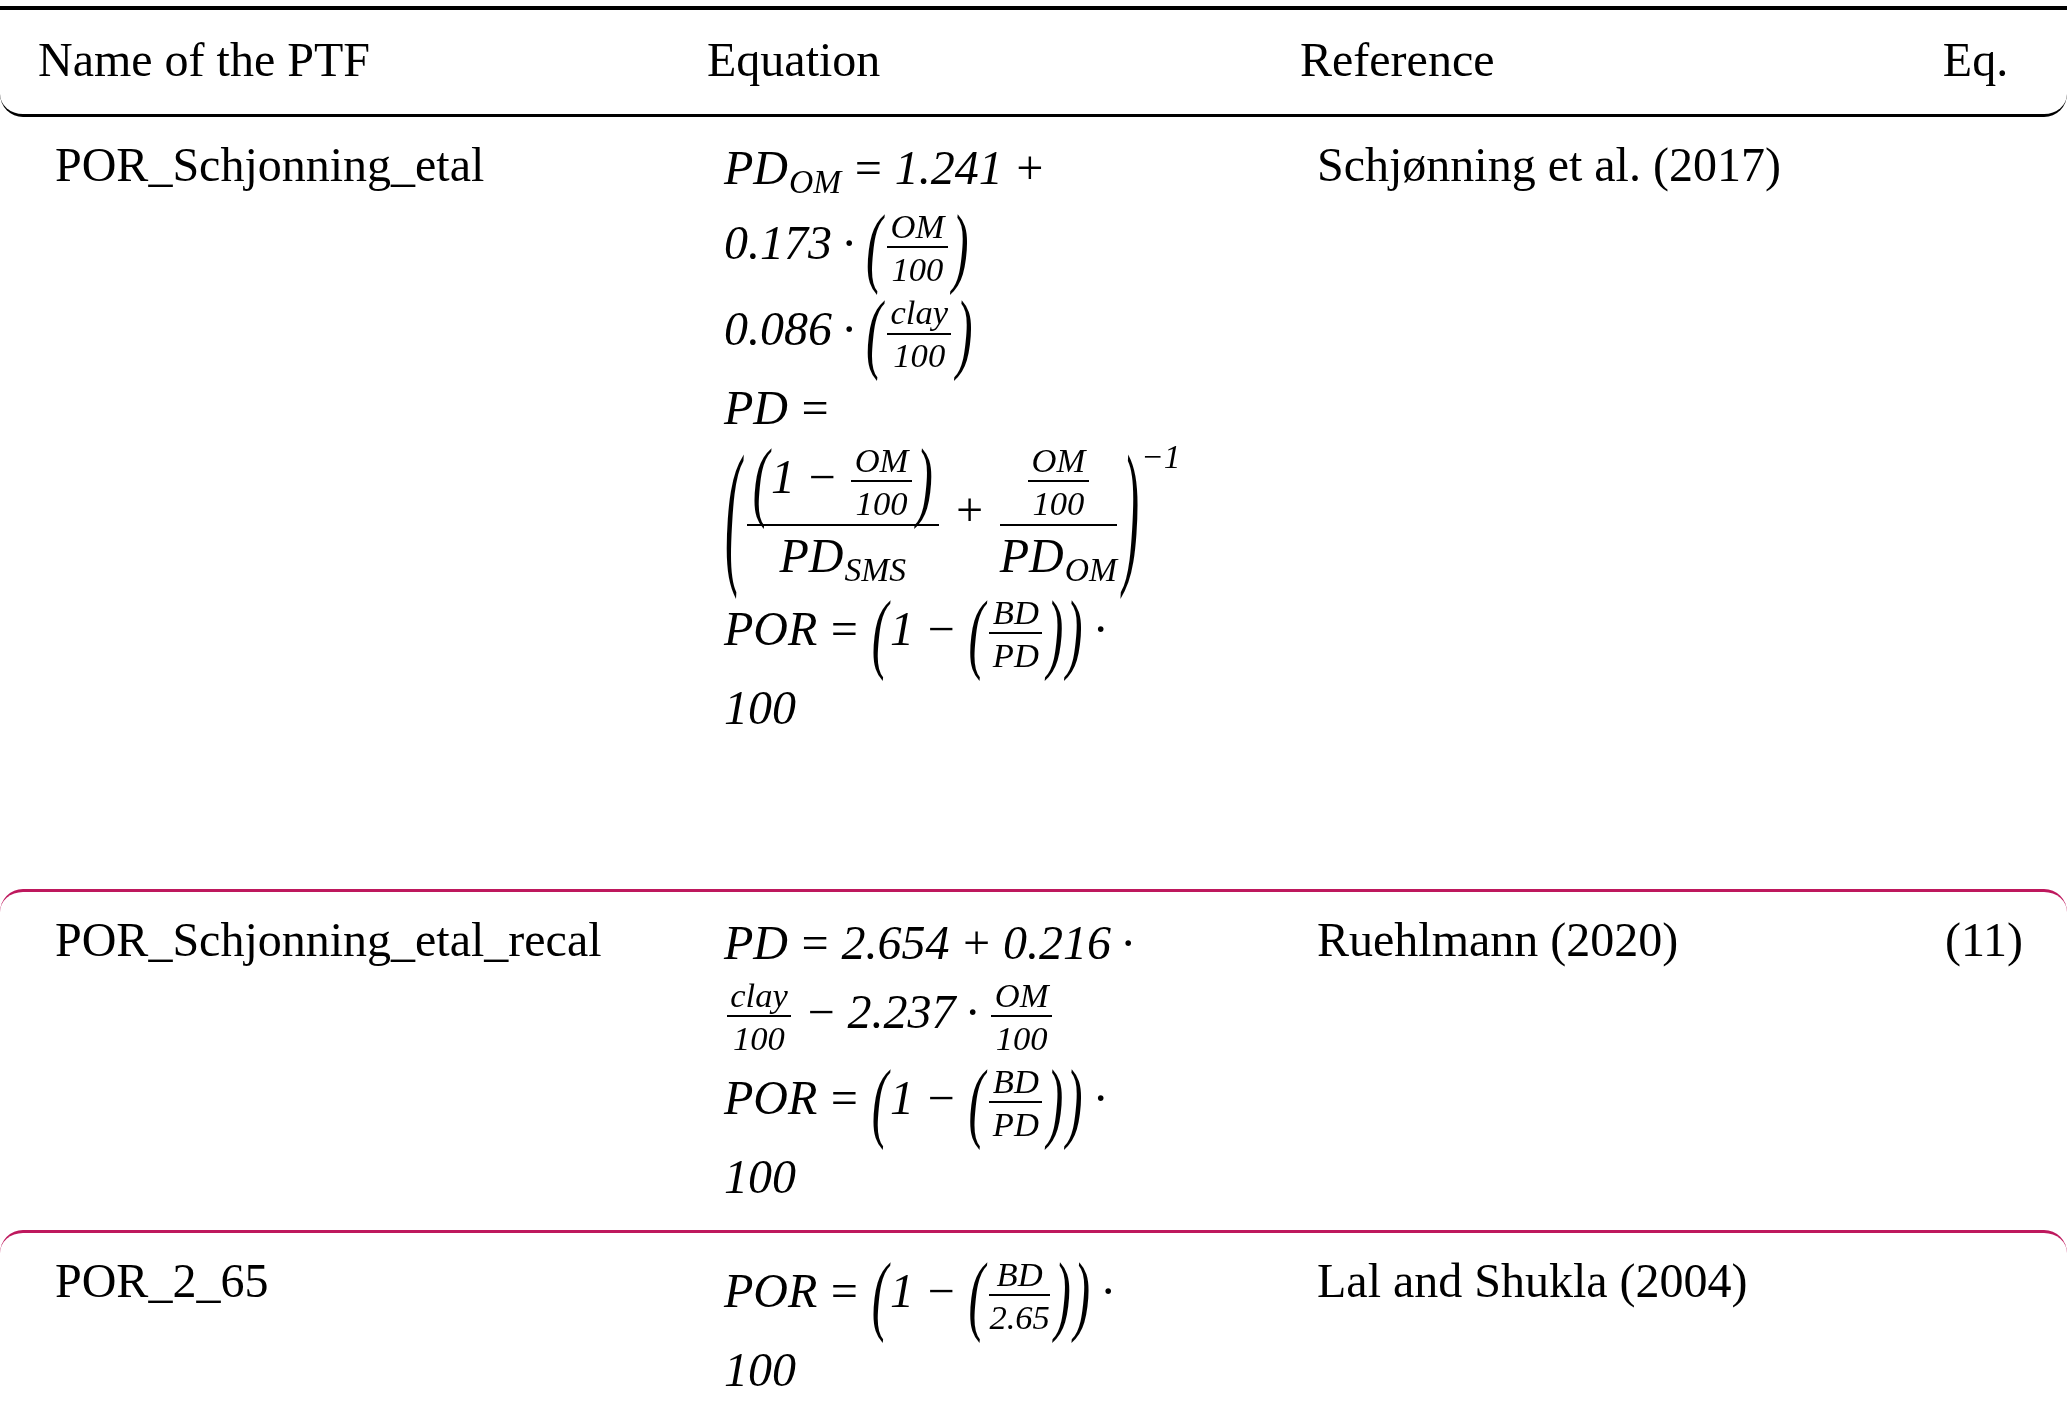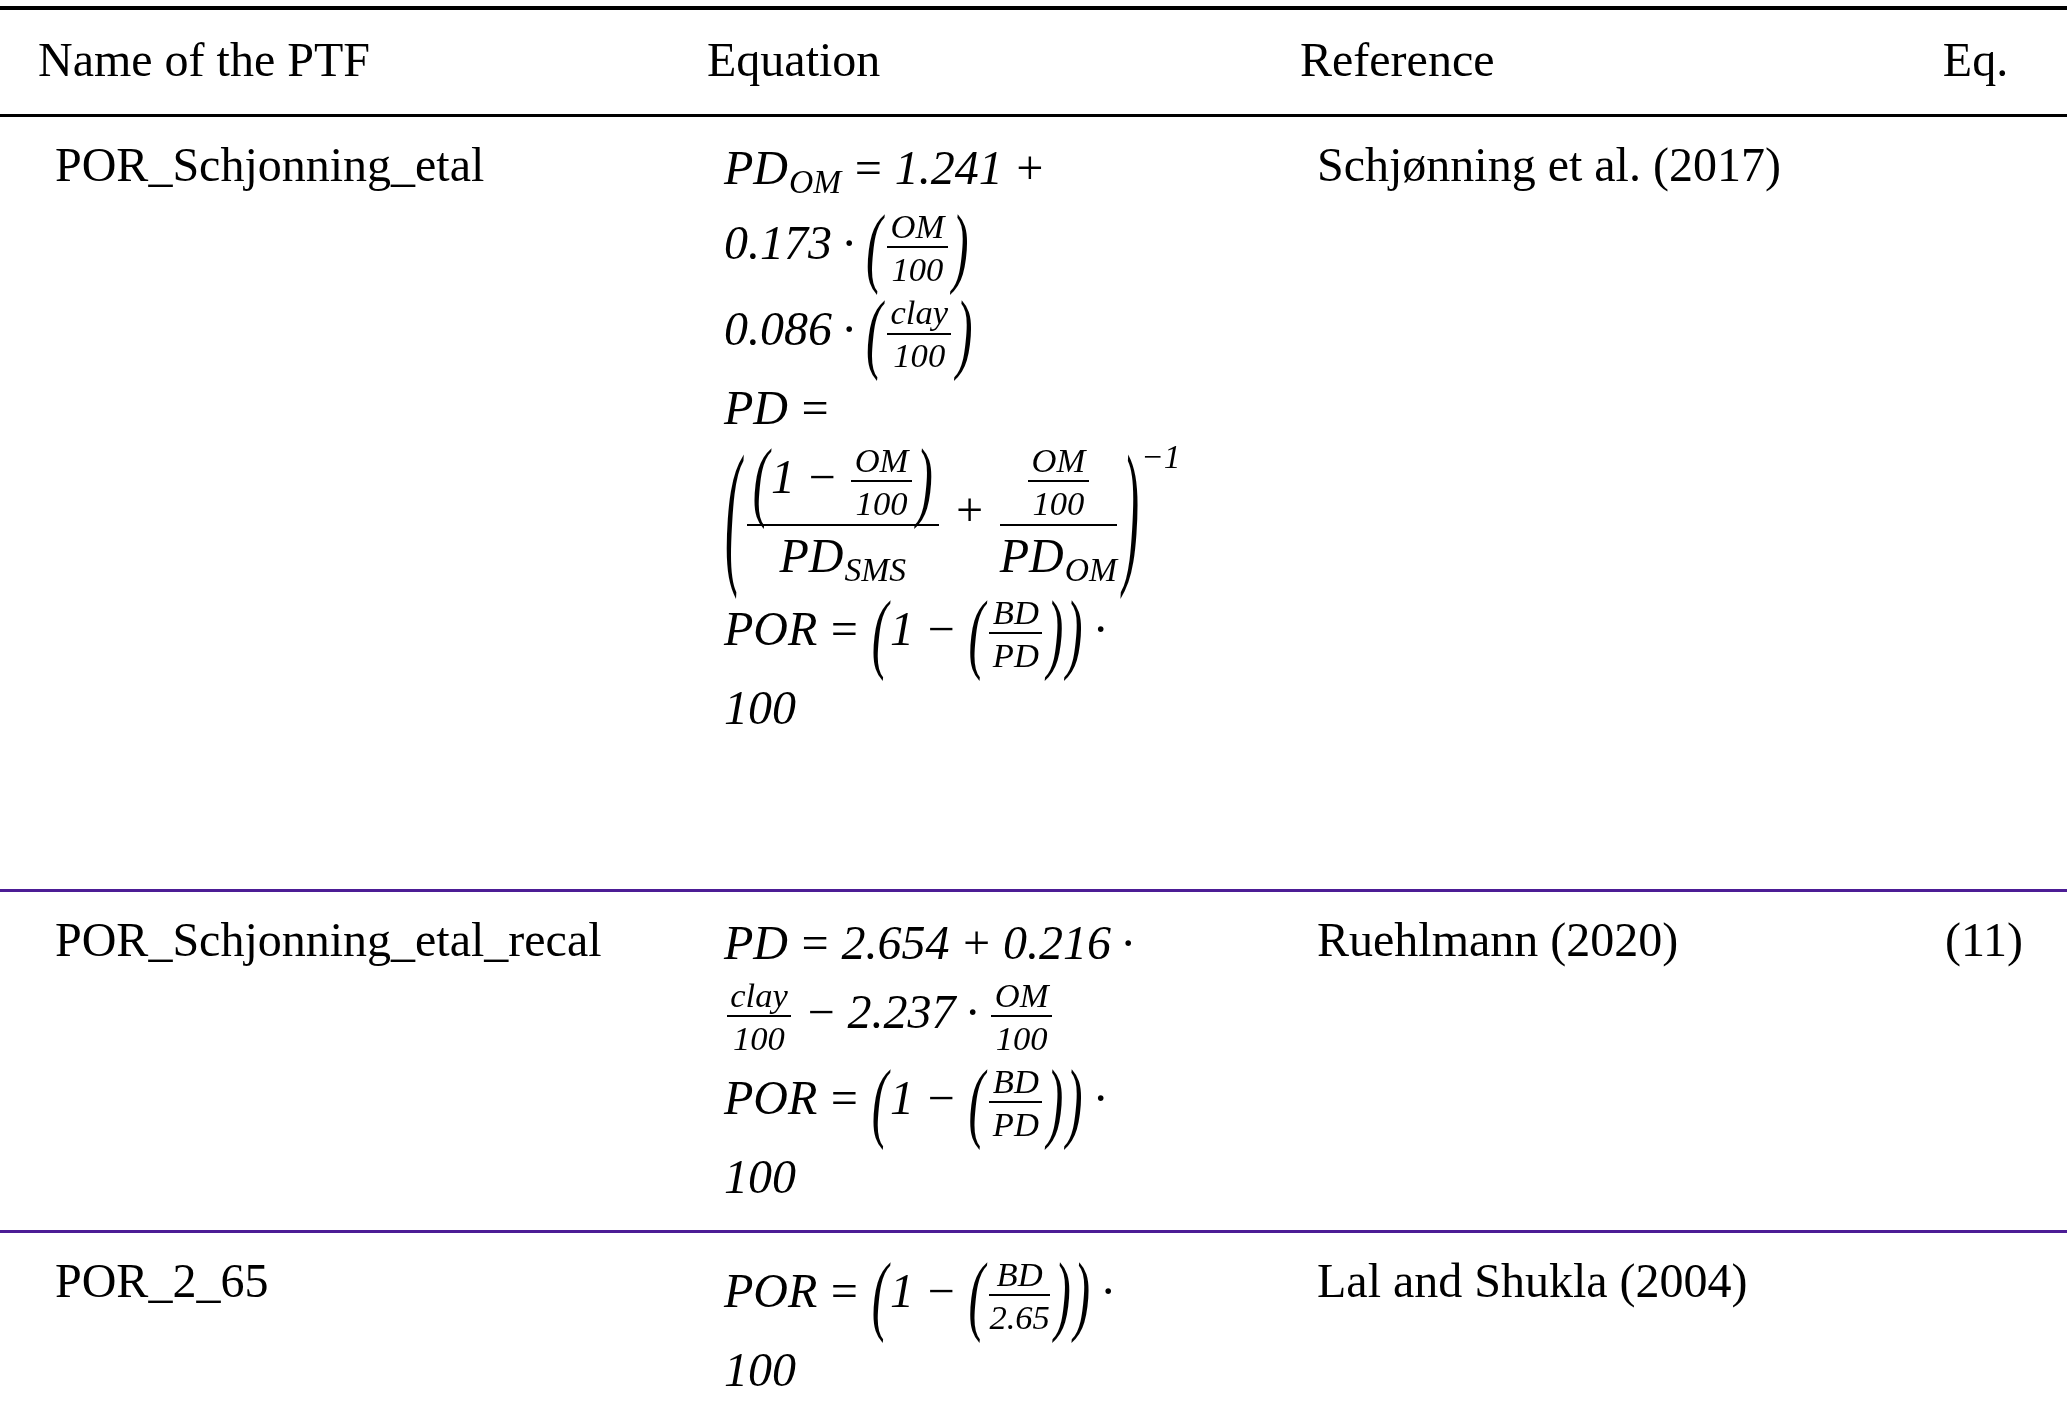--- a/index.html
+++ b/index.html
@@ -11,25 +11,26 @@
   }
   .table {
     width:2067px; margin-top:6px;
     border-top:4px solid #000;
     border-bottom:4px solid #000;
   }
   .row {
     display:grid;
     grid-template-columns:707px 593px 612px 1fr;
     align-items:start;
+    border-radius:23px;
   }
   .thead { border-bottom:3px solid #000; }
   .thead .cell { padding:20px 0 24px; }
   .body-row .cell { padding:18px 0 20px;margin-left:17px; }
-  .body-row + .body-row { border-top:3px solid #4c1d95; }
+  .body-row + .body-row { border-top:3px solid #be185d; }
   .r1 { min-height:772px; }
   .r2 { min-height:318px; }
   .r3 { min-height:194px; }
   .c1 { padding-left:38px !important; }
   .c4 { text-align:center; padding-right:28px !important; }
   .cell { line-height:1.25; }
 
   
   .eq-cell { line-height:1.2;font-style:italic; }
   .eqline { white-space:nowrap; margin:4px 0; }

